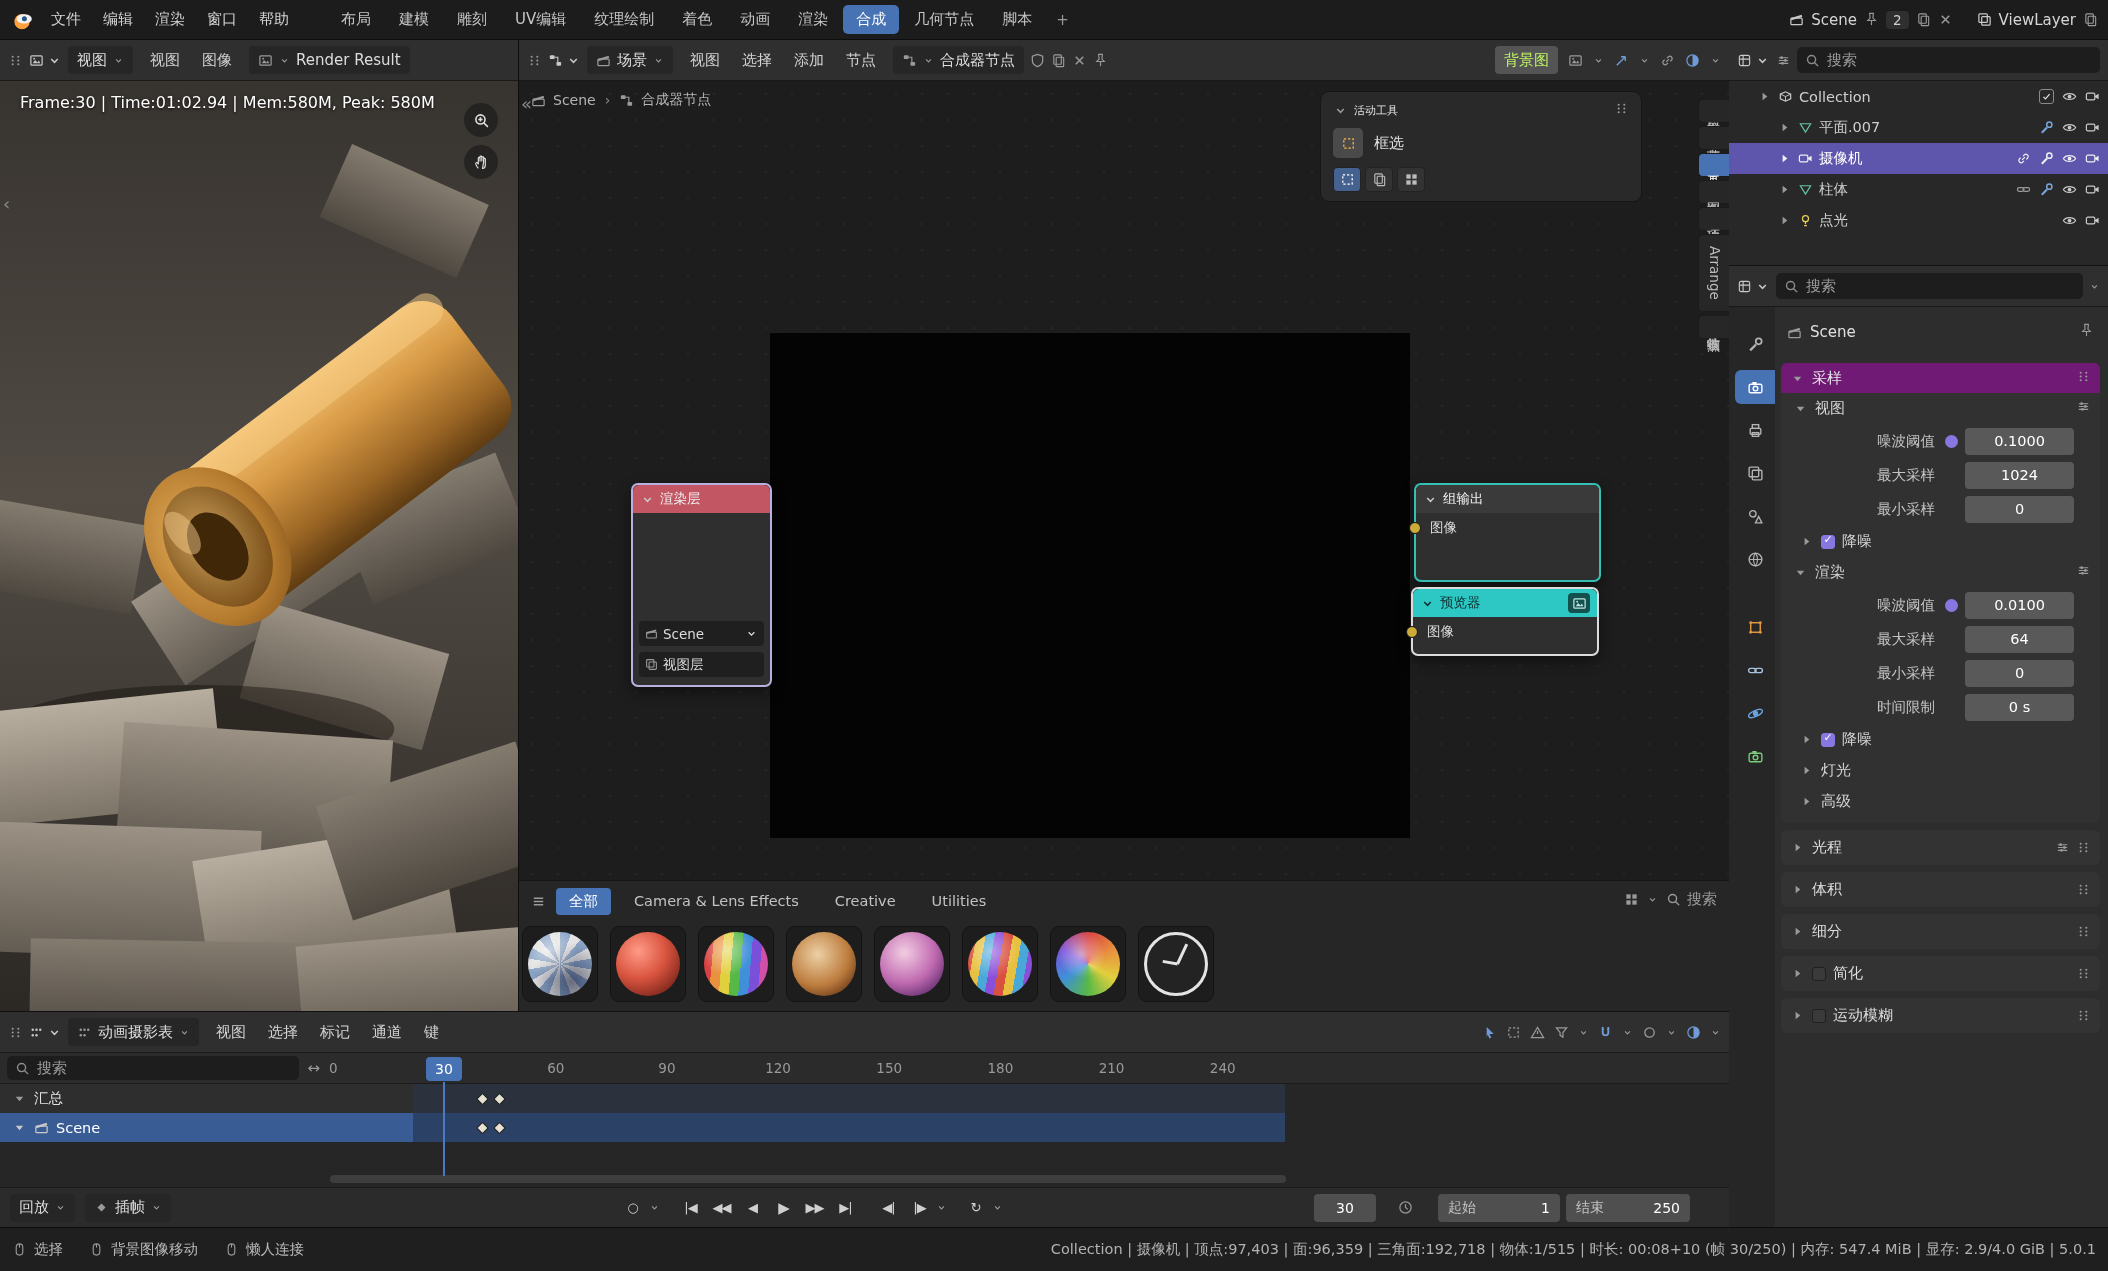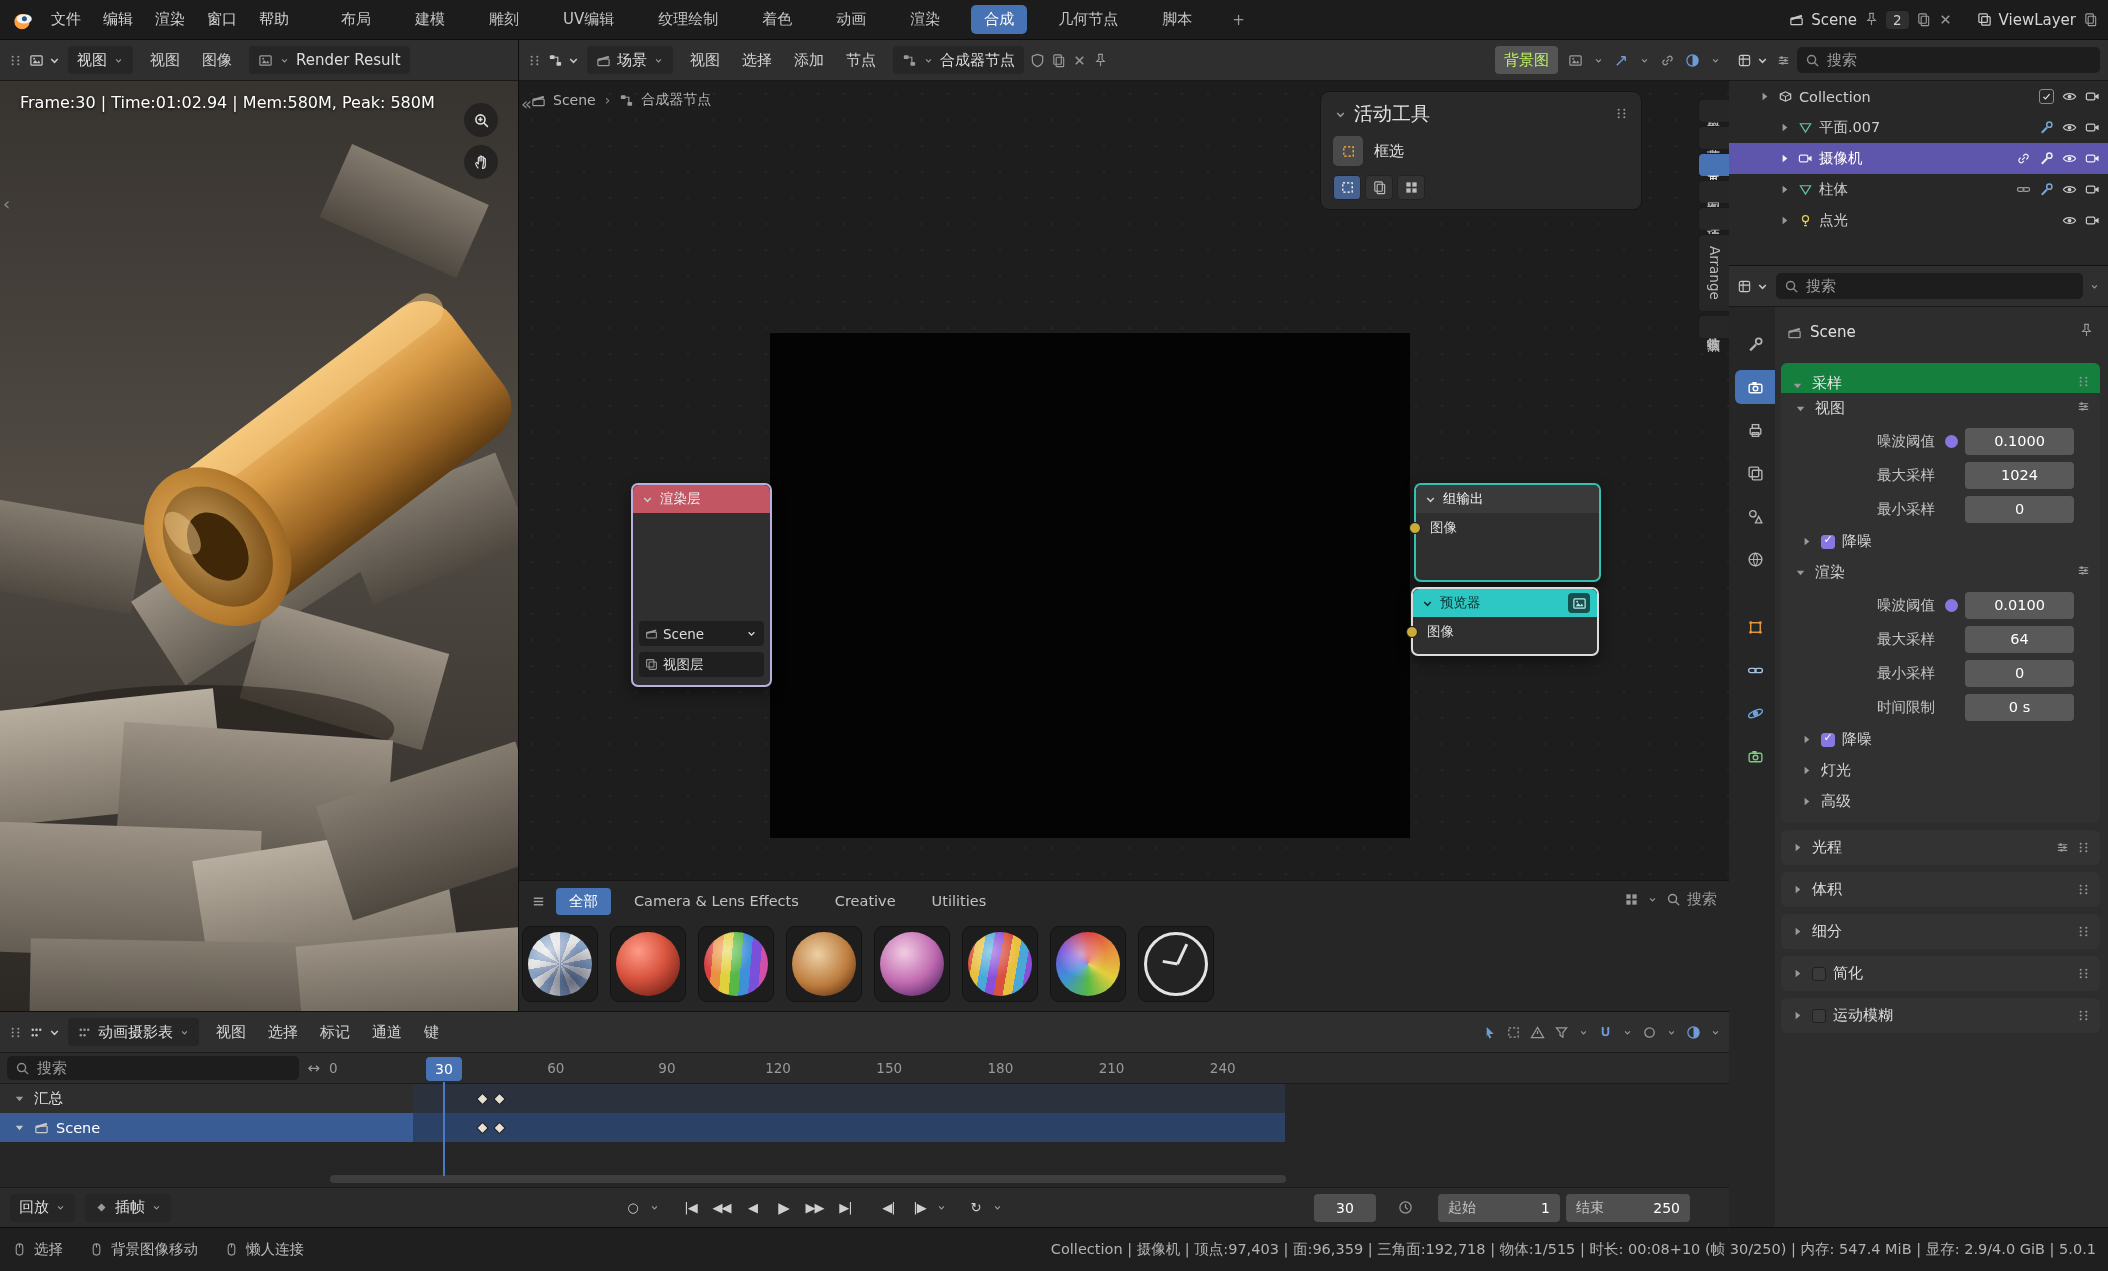--- a/index.html
+++ b/index.html
@@ -14,21 +14,21 @@
   .ic.chev svg{width:11px;height:11px}
   .ml{margin-left:auto}
   .dim{color:#9a9a9a}
 
   
   #topbar{left:0;top:0;width:2108px;height:40px;background:#1c1c1c;border-bottom:1px solid #0e0e0e;
           display:flex;align-items:center;padding:0 10px;z-index:50}
   #blender-logo{width:24px;height:24px;margin-right:6px}
   #blender-logo svg{width:24px;height:24px}
   .menu-item{padding:0 11px;height:40px;display:flex;align-items:center;color:#d2d2d2;cursor:default}
-  #ws-tabs{display:flex;align-items:flex-end;gap:18px;margin-left:28px}
+  #ws-tabs{display:flex;align-items:flex-end;gap:2px;margin-left:28px}
   .ws-tab{padding:5px 13px;border-radius:5px;color:#c6c6c6}
   .ws-tab.active{background:#4772b3;color:#fff}
   .ws-tab.add{color:#9a9a9a;padding:5px 9px}
   #tb-right{margin-left:auto;display:flex;align-items:center;gap:7px;color:#d5d5d5}
   .tb-badge{background:#2f2f2f;border-radius:4px;padding:1px 7px;font-size:13.5px;color:#cfcfcf}
   .tb-sep{width:10px}
 
   
   .ed-header{position:absolute;left:0;top:0;right:0;height:41px;background:#2f2f2f;border-bottom:1px solid #191919;
              display:flex;align-items:center;gap:6px;padding:0 8px;z-index:20}
@@ -65,21 +65,21 @@
   .node-header.go{background:#3a3a3a}
   #node-vw{left:892px;top:506px;width:188px;height:69px;border:2px solid #dcdcdc}
   .node-header.vw{background:#2ec8c4;color:#0c2f2d}
   .node-header.vw .ic{color:#0c2f2d}
   .vw-btn{width:22px;height:20px;background:#14504d;border-radius:4px;display:flex;align-items:center;justify-content:center;color:#bfe8e6}
   .sock-row{position:relative;height:30px;display:flex;align-items:center;padding-left:14px;color:#ddd}
   .sock{position:absolute;left:-7px;top:50%;transform:translateY(-50%);width:12px;height:12px;border-radius:50%;
         background:#ccab39;border:1.5px solid #141414}
   #tool-panel{position:absolute;left:801px;top:10px;width:322px;background:rgba(42,42,42,.96);
               border:1px solid #161616;border-radius:9px;padding:9px 12px;z-index:6}
-  .tp-head{display:flex;align-items:center;gap:6px;color:#e2e2e2;font-size:19px}
+  .tp-head{display:flex;align-items:center;gap:6px;color:#e2e2e2;font-size:11px}
   .tp-tool{margin-top:9px;display:flex;align-items:center;gap:11px;color:#e0e0e0}
   .tp-tool-icon{width:30px;height:30px;border-radius:5px;background:#4a4a4a;display:flex;align-items:center;justify-content:center;color:#ffb84d}
   .tp-minirow{margin-top:9px;display:flex;gap:4px}
   .tp-mini{width:28px;height:25px;background:#333;border:1px solid #222;border-radius:4px;display:flex;align-items:center;justify-content:center;color:#bbb}
   .tp-mini.active{background:#44618f;color:#fff}
   #side-tabs{position:absolute;right:0;top:18px;display:flex;flex-direction:column;gap:3px;z-index:7}
   .side-tab{writing-mode:vertical-rl;padding:11px 6px;background:#272727;border:1px solid #1b1b1b;border-right:none;
             border-radius:5px 0 0 5px;color:#bdbdbd;font-size:13.5px;text-align:center}
   .side-tab.active{background:#4772b3;color:#fff}
 
@@ -137,21 +137,21 @@
   .pcrumb{height:34px;display:flex;align-items:center;gap:8px;color:#e0e0e0;padding:0 6px}
   .prow{display:grid;grid-template-columns:148px 1fr;gap:10px;align-items:center;height:34px;padding:0 26px 0 6px}
   .prow.top{height:32px}
   .plabel{text-align:right;color:#c3c3c3;font-size:14.5px}
   .pctrl{display:flex;align-items:center;position:relative;padding-left:20px}
   .pctrl.nopad{padding-left:0}
   .adot{position:absolute;left:0;width:13px;height:13px;border-radius:50%;background:#8678e0}
   .pfield{flex:1;height:27px;background:#595959;border-radius:4px;display:flex;align-items:center;justify-content:center;color:#fff;font-size:14.5px}
   .pdd{flex:1;height:28px;background:#282828;border-radius:4px;display:flex;align-items:center;gap:6px;padding:0 9px;color:#e8e8e8}
   .panel{margin-top:14px;background:#313131;border-radius:6px;padding-bottom:6px}
-  .panel-head{height:30px;display:flex;align-items:flex-end;gap:7px;padding:0 9px;color:#e4e4e4;background:#15803d;border-radius:6px 6px 0 0}
+  .panel-head{height:30px;display:flex;align-items:center;gap:7px;padding:0 9px;color:#e4e4e4;background:#701a75;border-radius:6px 6px 0 0}
   .psub{height:31px;display:flex;align-items:center;gap:7px;padding:0 9px 0 18px;color:#d5d5d5}
   .pchk{width:14px;height:14px;border-radius:3px;background:#3a3a3a;border:1px solid #1f1f1f;position:relative}
   .pchk.on{background:#8678e0;border-color:#8678e0}
   .pchk.on::after{content:"✓";position:absolute;left:1.5px;top:-2.5px;font-size:11px;color:#fff}
   .psection{height:35px;margin-top:7px;background:#333;border-radius:6px;display:flex;align-items:center;gap:7px;padding:0 9px;color:#dedede}
   .ps-grip{margin-left:auto;display:flex;gap:6px;color:#8a8a8a}
   .pr-search{flex:1;height:26px;background:#1d1d1d;border-radius:5px;display:flex;align-items:center;gap:7px;padding:0 8px;color:#8c8c8c}
 
   
   #dope{left:0;top:1011px;width:1729px;height:176px;background:#262626;border-top:1px solid #101010}

